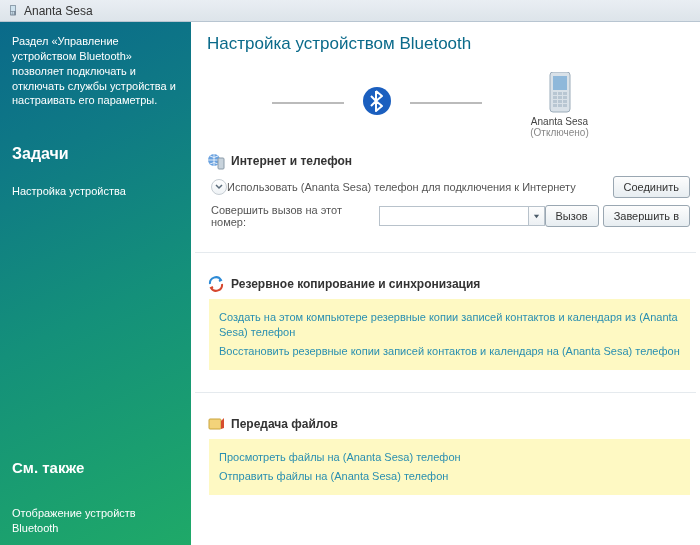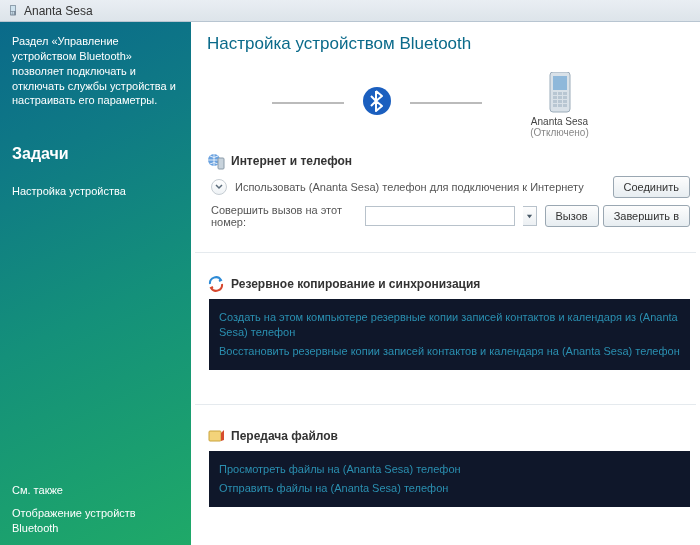--- a/index.html
+++ b/index.html
@@ -9,52 +9,52 @@
 .titlebar .phone-icon { width: 14px; height: 14px; margin-right: 4px; display: inline-flex; align-items: center; justify-content: center; }
 .titlebar .phone-icon svg { width: 12px; height: 12px; }
 
 .workspace { display: flex; height: 523px; }
 
 .sidebar { width: 191px; background: linear-gradient(155deg, #0a6a8a 0%, #0f7a85 25%, #14907a 55%, #1a9e70 80%, #1fa968 100%); color: #fff; padding: 12px 12px 10px 12px; display: flex; flex-direction: column; font-size: 11px; }
 .sidebar .intro { line-height: 1.35; }
 .sidebar .section-title { font-weight: bold; margin-top: 37px; font-size: 16px; }
 .sidebar .task-link { margin-top: 22px; cursor: pointer; }
 .sidebar .spacer { flex: 1; }
-.sidebar .see-also-title { font-weight: normal; font-size: 11px; margin-bottom: 4px; }
+.sidebar .see-also-title { font-weight: bold; font-size: 15px; margin-bottom: 24px; }
 .sidebar .see-also-link { margin-top: 6px; cursor: pointer; line-height: 1.3; }
 
 .main { flex: 1; background: #fff; overflow: hidden; }
 .main h1 { color: #0a6a8a; font-weight: normal; font-size: 17px; padding: 12px 16px 10px; }
 
 .topology { display: flex; align-items: center; justify-content: center; gap: 18px; padding: 4px 10px 0; }
 .topo-node { text-align: center; font-size: 10px; color: #555; width: 120px; }
 .topo-node .icon-box { height: 46px; display: flex; align-items: flex-end; justify-content: center; }
 .topo-node .redacted { width: 80px; height: 14px; background: #ff1a1a; border-radius: 7px; margin: -2px auto 2px; box-shadow: 0 0 3px rgba(255,0,0,.5) inset; }
 .topo-node .label-top { margin-top: 2px; color: #444; }
 .topo-node .label-sub { color: #888; }
 .topo-line { width: 72px; height: 2px; background: #bbb; }
 .bt-badge { width: 30px; height: 30px; }
 
 .section-header { display: flex; align-items: center; gap: 6px; background: linear-gradient(#f6f9fb, #eef3f6); border-top: 1px solid #e2e8ec; border-bottom: 1px solid #e2e8ec; padding: 4px 10px; font-size: 12px; font-weight: bold; color: #333; margin-top: 14px; }
 .section-header .sh-icon { width: 16px; height: 16px; display: inline-flex; align-items: center; justify-content: center; }
 
 .group { padding: 6px 10px 10px 16px; }
 .group-header { display: flex; align-items: center; gap: 6px; font-size: 12px; font-weight: bold; color: #333; margin: 8px 0 6px; }
 .group-header .g-icon { width: 18px; height: 18px; display: inline-flex; align-items: center; justify-content: center; }
-.row { display: flex; align-items: center; gap: 8px; font-size: 11px; color: #555; margin: 4px 0 6px 4px; }
+.row { display: flex; align-items: center; font-size: 11px; color: #555; margin: 4px 0 6px 4px; }
 .row .chev { width: 16px; height: 16px; border: 1px solid #c6cdd3; border-radius: 50%; background: linear-gradient(#fff,#eef2f5); display: inline-flex; align-items: center; justify-content: center; cursor: pointer; }
 .row .chev svg { width: 8px; height: 8px; }
 .row.inputrow { margin-left: 4px; }
 .phone-input { width: 150px; height: 20px; border: 1px solid #b8c2cb; background: #fff; padding: 0 4px; font-size: 11px; }
 .dd-arrow { width: 16px; height: 20px; border: 1px solid #b8c2cb; border-left: none; background: linear-gradient(#fdfdfd,#ecf0f3); display: inline-flex; align-items: center; justify-content: center; cursor: pointer; }
 .dd-arrow svg { width: 7px; height: 7px; }
 .row-right { margin-left: auto; display: flex; gap: 4px; }
 .btn { height: 22px; padding: 0 10px; font-size: 11px; border: 1px solid #9aa7b2; background: linear-gradient(#fdfdfd,#e7edf1); border-radius: 3px; cursor: pointer; color: #333; white-space: nowrap; }
 
-.linklist { background: #0f172a; padding: 8px 10px; margin: 4px 0 16px 2px; }
+.linklist { background: #fef9c3; padding: 8px 10px; margin: 4px 0 4px 2px; }
 .linklist a { display: block; color: #2a8fb0; font-size: 11px; text-decoration: none; margin: 3px 0; line-height: 1.4; cursor: pointer; }
 
 .hr { border-top: 1px solid #e5eaee; margin: 8px 4px; }
 </style>
 </head>
 <body>
 
 <div class="titlebar">
   <span class="phone-icon">
     <svg viewBox="0 0 12 16">

